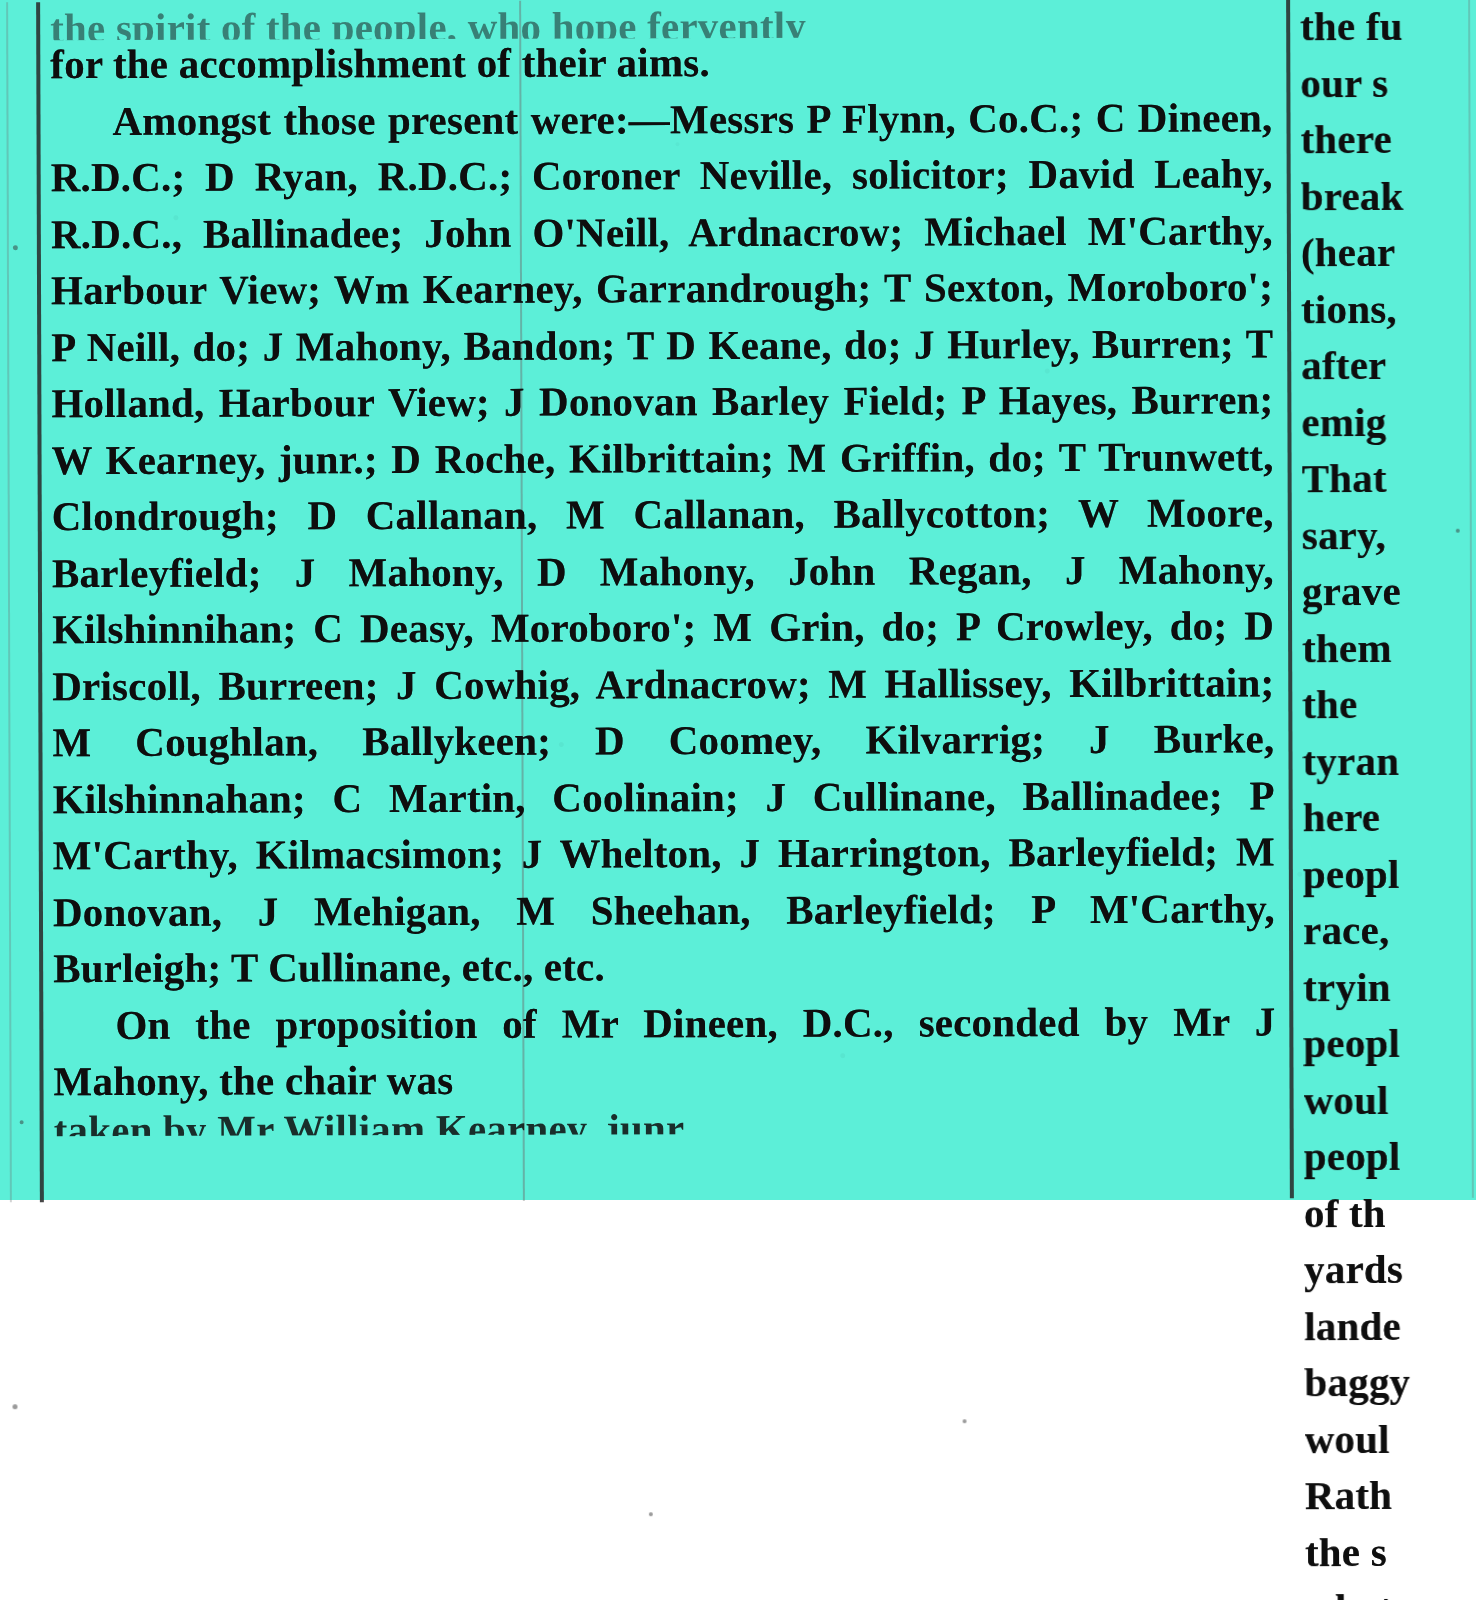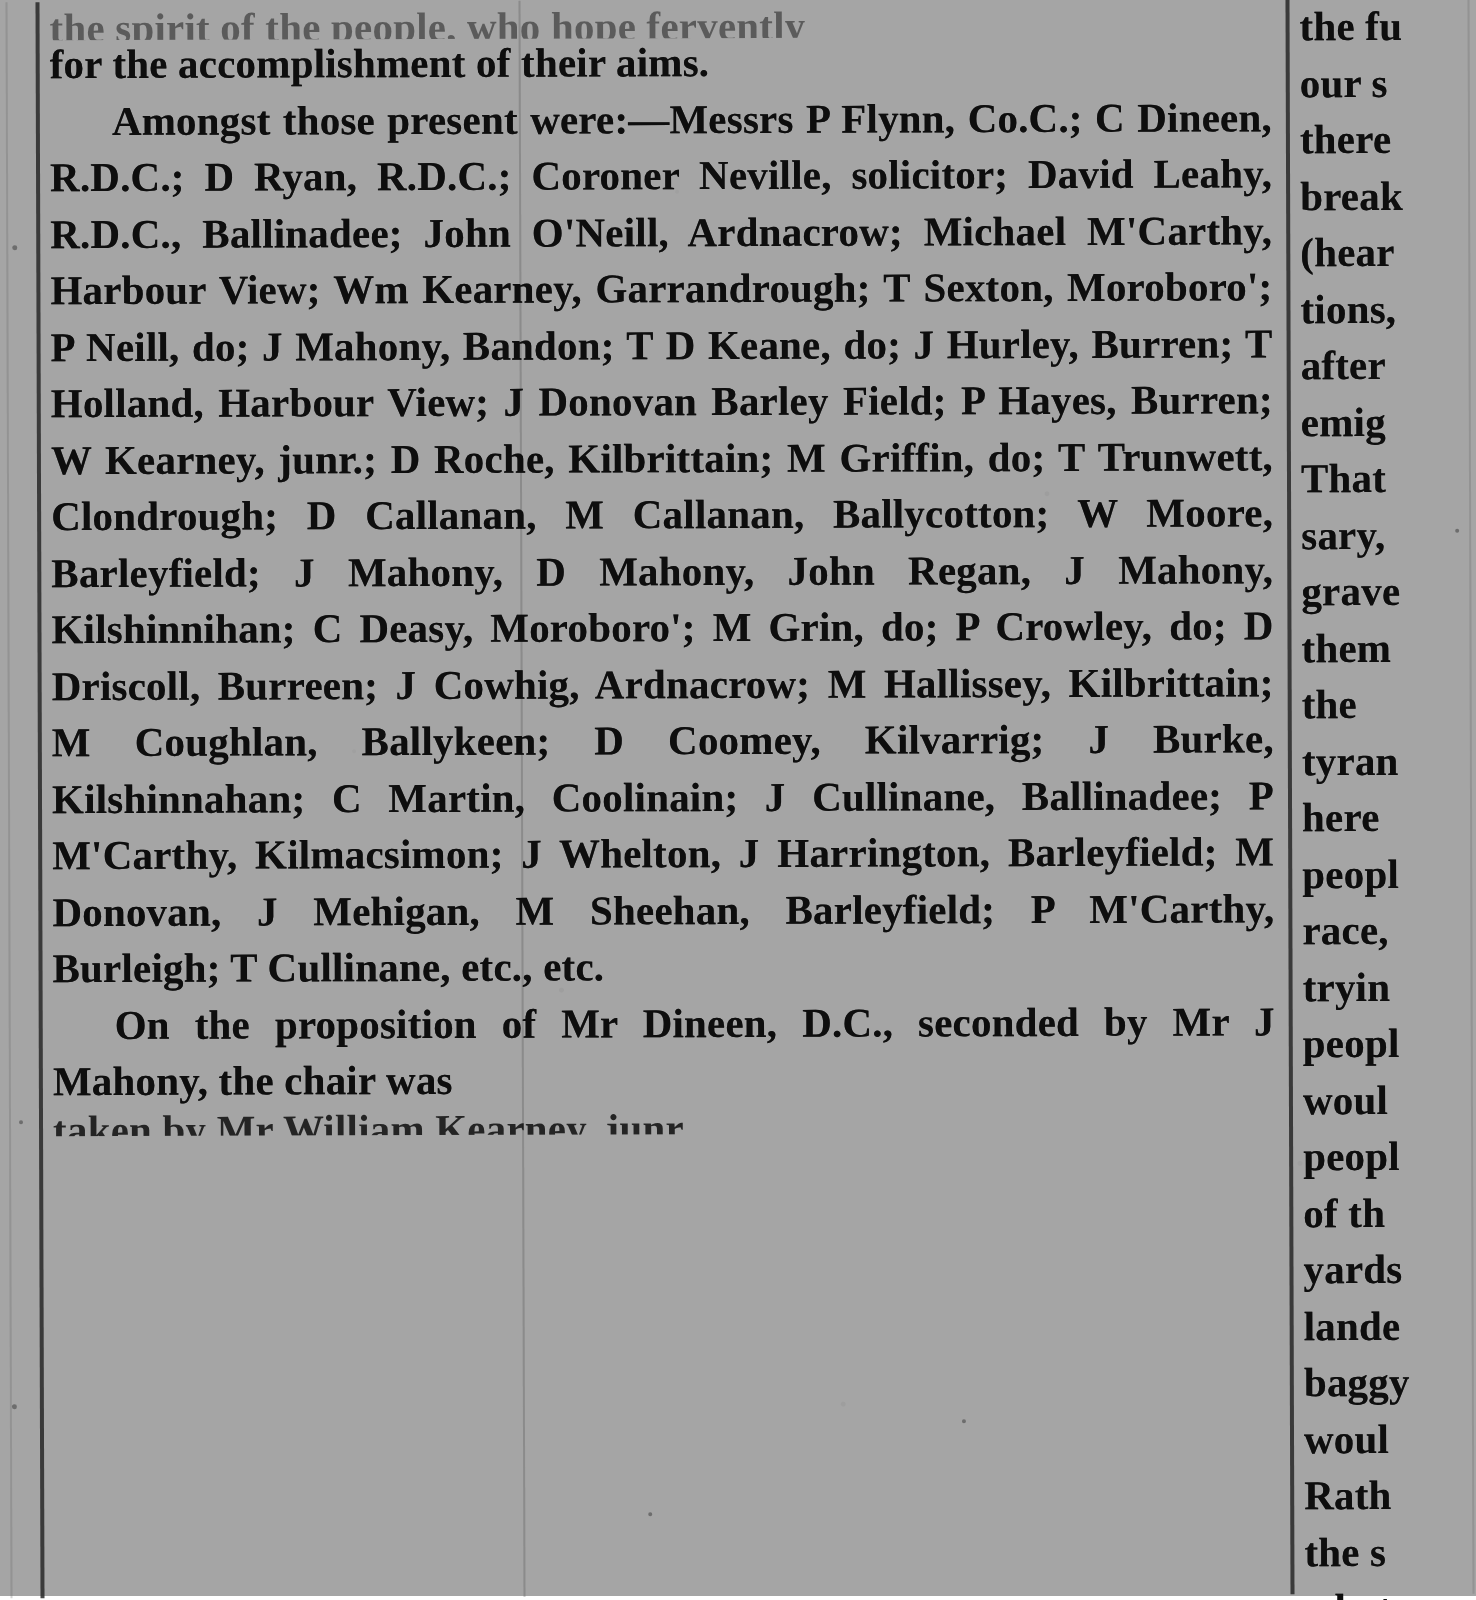--- a/index.html
+++ b/index.html
@@ -11,22 +11,22 @@
     width: 1476px;
     height: 1600px;
     overflow: hidden;
     font-family: "Liberation Serif", serif;
   }
 
   
   #scan {
     position: relative;
     width: 1476px;
-    height: 1596px;
-    background: #a3a3a3;
+    height: 1200px;
+    background: #5eead4;
     filter: contrast(1.05);
   }
 
   
   .grain {
     position: absolute;
     inset: 0;
     background:
       radial-gradient(circle at 12% 18%, rgba(0,0,0,0.045) 0 2px, transparent 3px),
       radial-gradient(circle at 38% 62%, rgba(0,0,0,0.04) 0 2px, transparent 3px),

